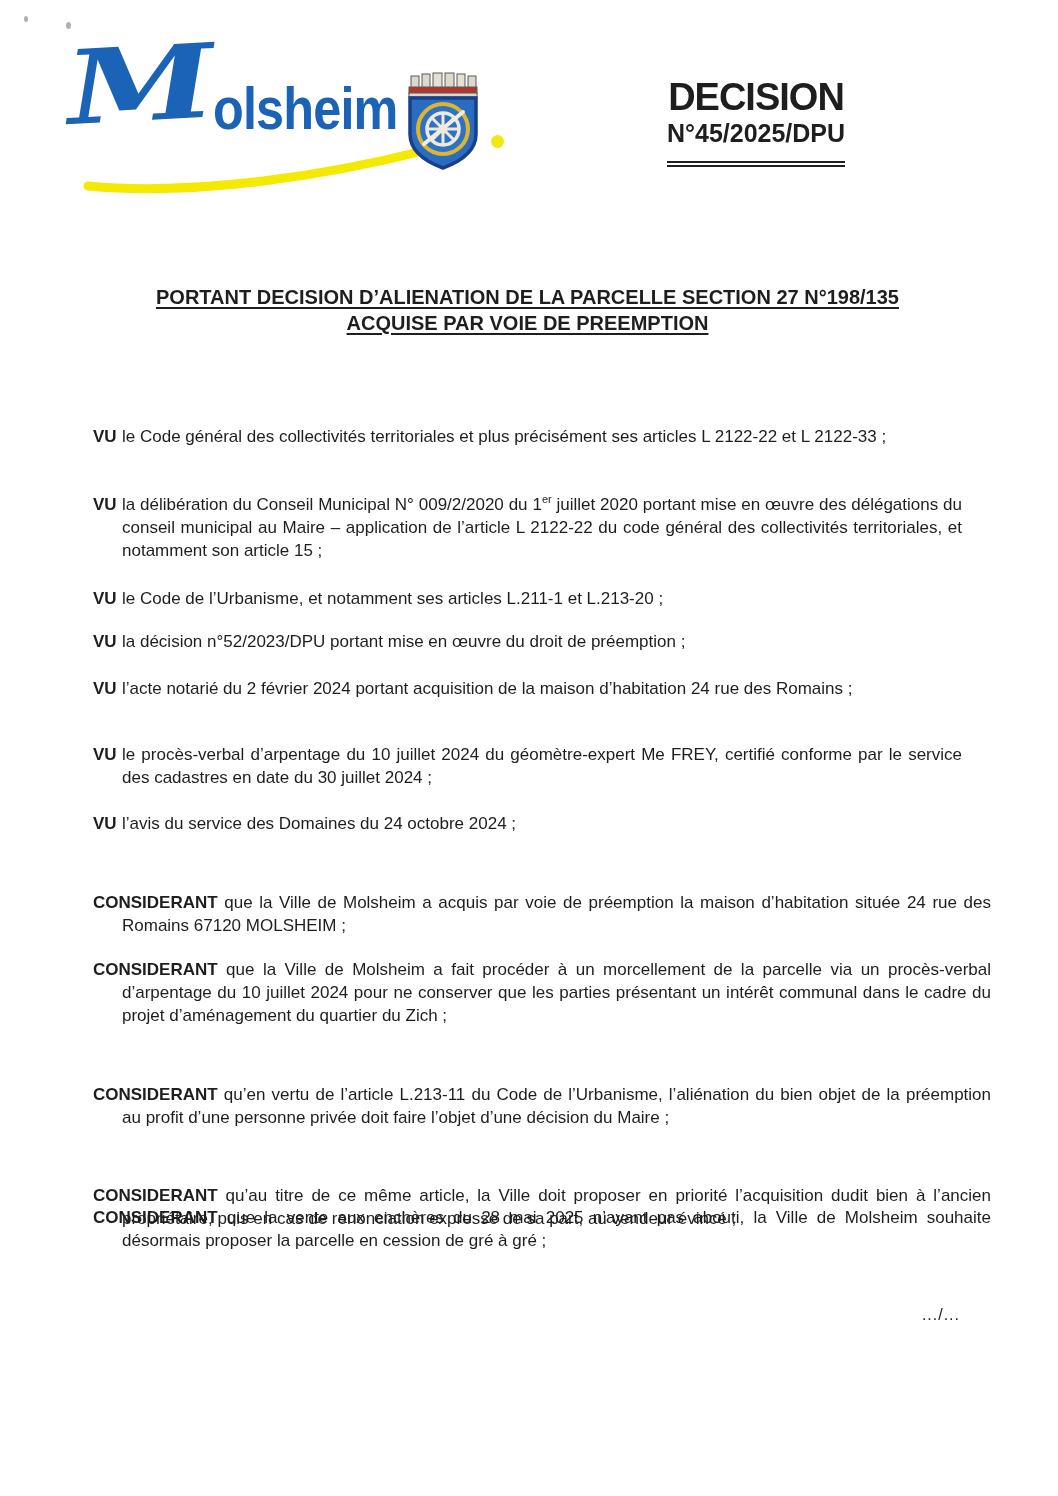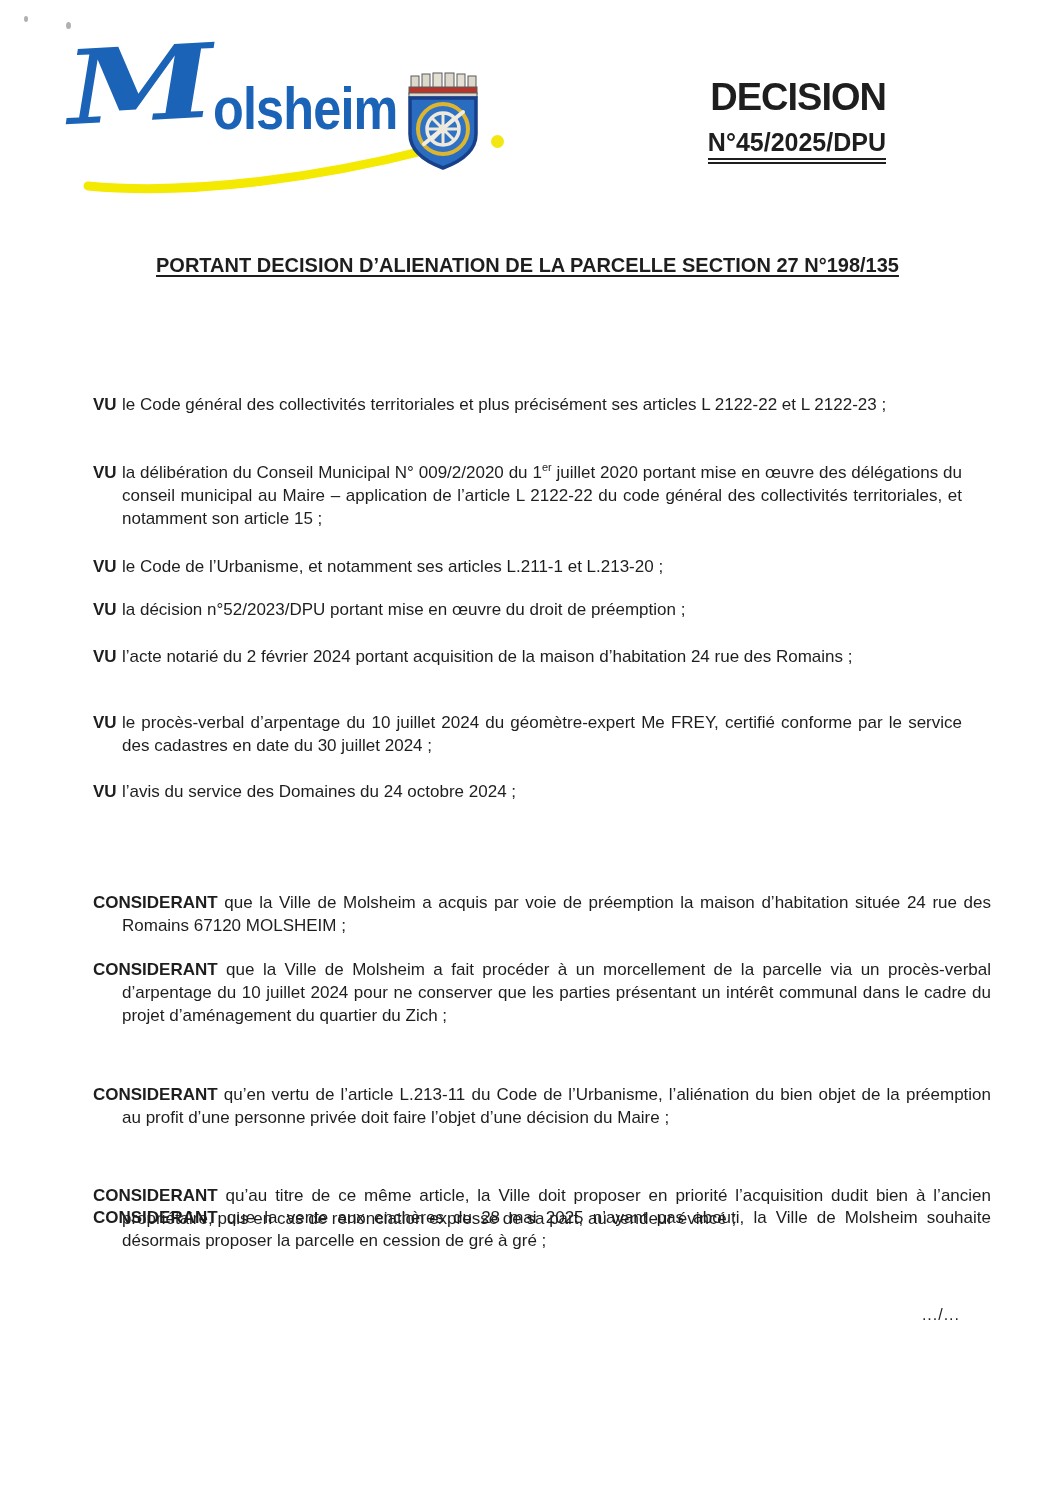--- a/index.html
+++ b/index.html
@@ -5,21 +5,21 @@
   html,body{margin:0;padding:0;background:#e8e8e8;}
   .page{
     position:relative;
     width:1058px;height:1496px;
     background:#ffffff;
     overflow:hidden;
     font-family:"Liberation Sans", sans-serif;
     color:#1e1e1e;
     margin:0 auto;
   }
-  .abs{position:absolute;}
+  .abs{position:absolute;margin-top:32px;}
 
   
   .speck{position:absolute;background:#8f8f8f;border-radius:50%;opacity:.7;}
 
   
   .logo{position:absolute;left:75px;top:55px;width:445px;height:145px;}
   .logo-m{
     position:absolute;left:-4px;top:-18px;
     font-family:"DejaVu Serif", serif;
     font-style:italic;font-weight:bold;
@@ -32,26 +32,26 @@
     position:absolute;left:138px;top:24px;
     font-weight:bold;font-size:60px;line-height:60px;
     letter-spacing:-1px;color:#1b63b6;
     transform:scaleX(0.84);transform-origin:left top;
   }
   .swoosh{position:absolute;left:0;top:78px;}
   .shield{position:absolute;left:327px;top:17px;}
   .logo-dot{position:absolute;left:416px;top:80px;width:13px;height:13px;border-radius:50%;background:#f2e713;}
 
   
-  .decision{position:absolute;left:626px;top:76px;width:260px;text-align:right;}
+  .decision{position:absolute;left:626px;top:76px;width:260px;text-align:center;}
   .decision-type{font-size:38px;line-height:42px;font-weight:bold;letter-spacing:-1px;}
   .decision-num{
-    display:inline-block;margin-top:11px;
+    display:inline-block;margin-top:2px;
     font-size:25px;line-height:27px;font-weight:bold;
-    border-bottom:6px double #1e1e1e;padding-bottom:2px;
+    border-bottom:6px double #1e1e1e;padding-bottom:14px;
   }
 
   
   .doc-title{left:93px;top:252px;width:869px;text-align:center;
     font-weight:bold;font-size:20px;line-height:26px;}
   .u{text-decoration:underline;text-decoration-thickness:2px;text-underline-offset:3px;}
   .salutation{left:93px;top:346px;width:869px;font-weight:bold;font-size:17px;line-height:22px;}
 
   .para{left:93px;width:869px;font-size:17px;line-height:23px;}
   .vu-row{display:flex;}
@@ -106,26 +106,27 @@
     <div class="logo-dot"></div>
   </div>
 
   <div class="decision">
     <div class="decision-type">DECISION</div>
     <span class="decision-num">N°45/2025/DPU</span>
   </div>
 
   <div class="abs doc-title">
     <div><span class="u">PORTANT DECISION D’ALIENATION DE LA PARCELLE SECTION 27 N°198/135</span></div>
+    <div><span class="u">ACQUISE PAR VOIE DE PREEMPTION</span></div>
   </div>
 
 
   <div class="abs para vu-row" style="top:393px;">
     <span class="vu-label">VU</span>
-    <span class="vu-body">le Code général des collectivités territoriales et plus précisément ses articles L 2122-22 et L 2122-23 ;</span>
+    <span class="vu-body">le Code général des collectivités territoriales et plus précisément ses articles L 2122-22 et L 2122-33 ;</span>
   </div>
 
   <div class="abs para vu-row" style="top:461px;">
     <span class="vu-label">VU</span>
     <span class="vu-body"><span>la délibération du Conseil Municipal N° 009/2/2020 du 1</span><sup>er</sup><span> juillet 2020 portant mise en œuvre des délégations du conseil municipal au Maire – application de l’article L 2122-22 du code général des collectivités territoriales, et notamment son article 15 ;</span></span>
   </div>
 
   <div class="abs para vu-row" style="top:555px;">
     <span class="vu-label">VU</span>
     <span class="vu-body">le Code de l’Urbanisme, et notamment ses articles L.211-1 et L.213-20 ;</span>

